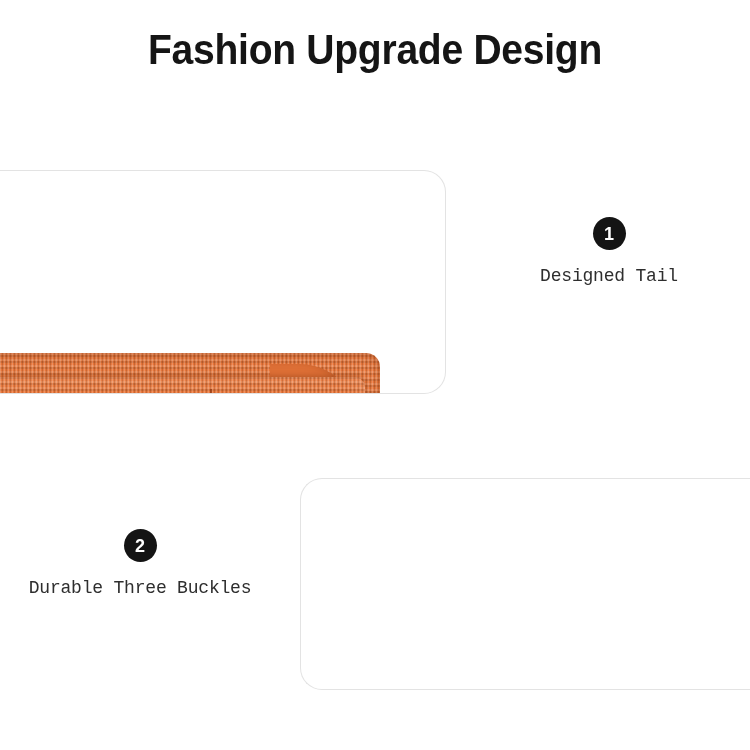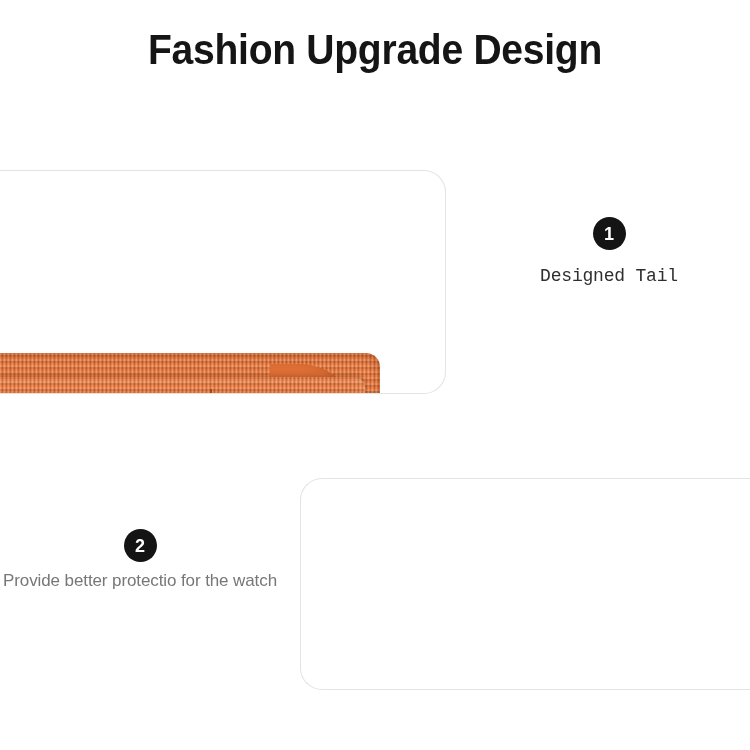--- a/index.html
+++ b/index.html
@@ -142,21 +142,21 @@
 
   </div>
 
   <div class="feature feature-1">
     <div class="badge">1</div>
     <div class="feature-title">Designed Tail</div>
   </div>
 
   <div class="feature feature-2">
     <div class="badge">2</div>
-    <div class="feature-desc">Provide better protectio for the watch</div>
+    <div class="feature-title">Durable Three Buckles</div>
   </div>
 
   <div class="photo-card card-bottom">
 
     
 
     
     
 
     

